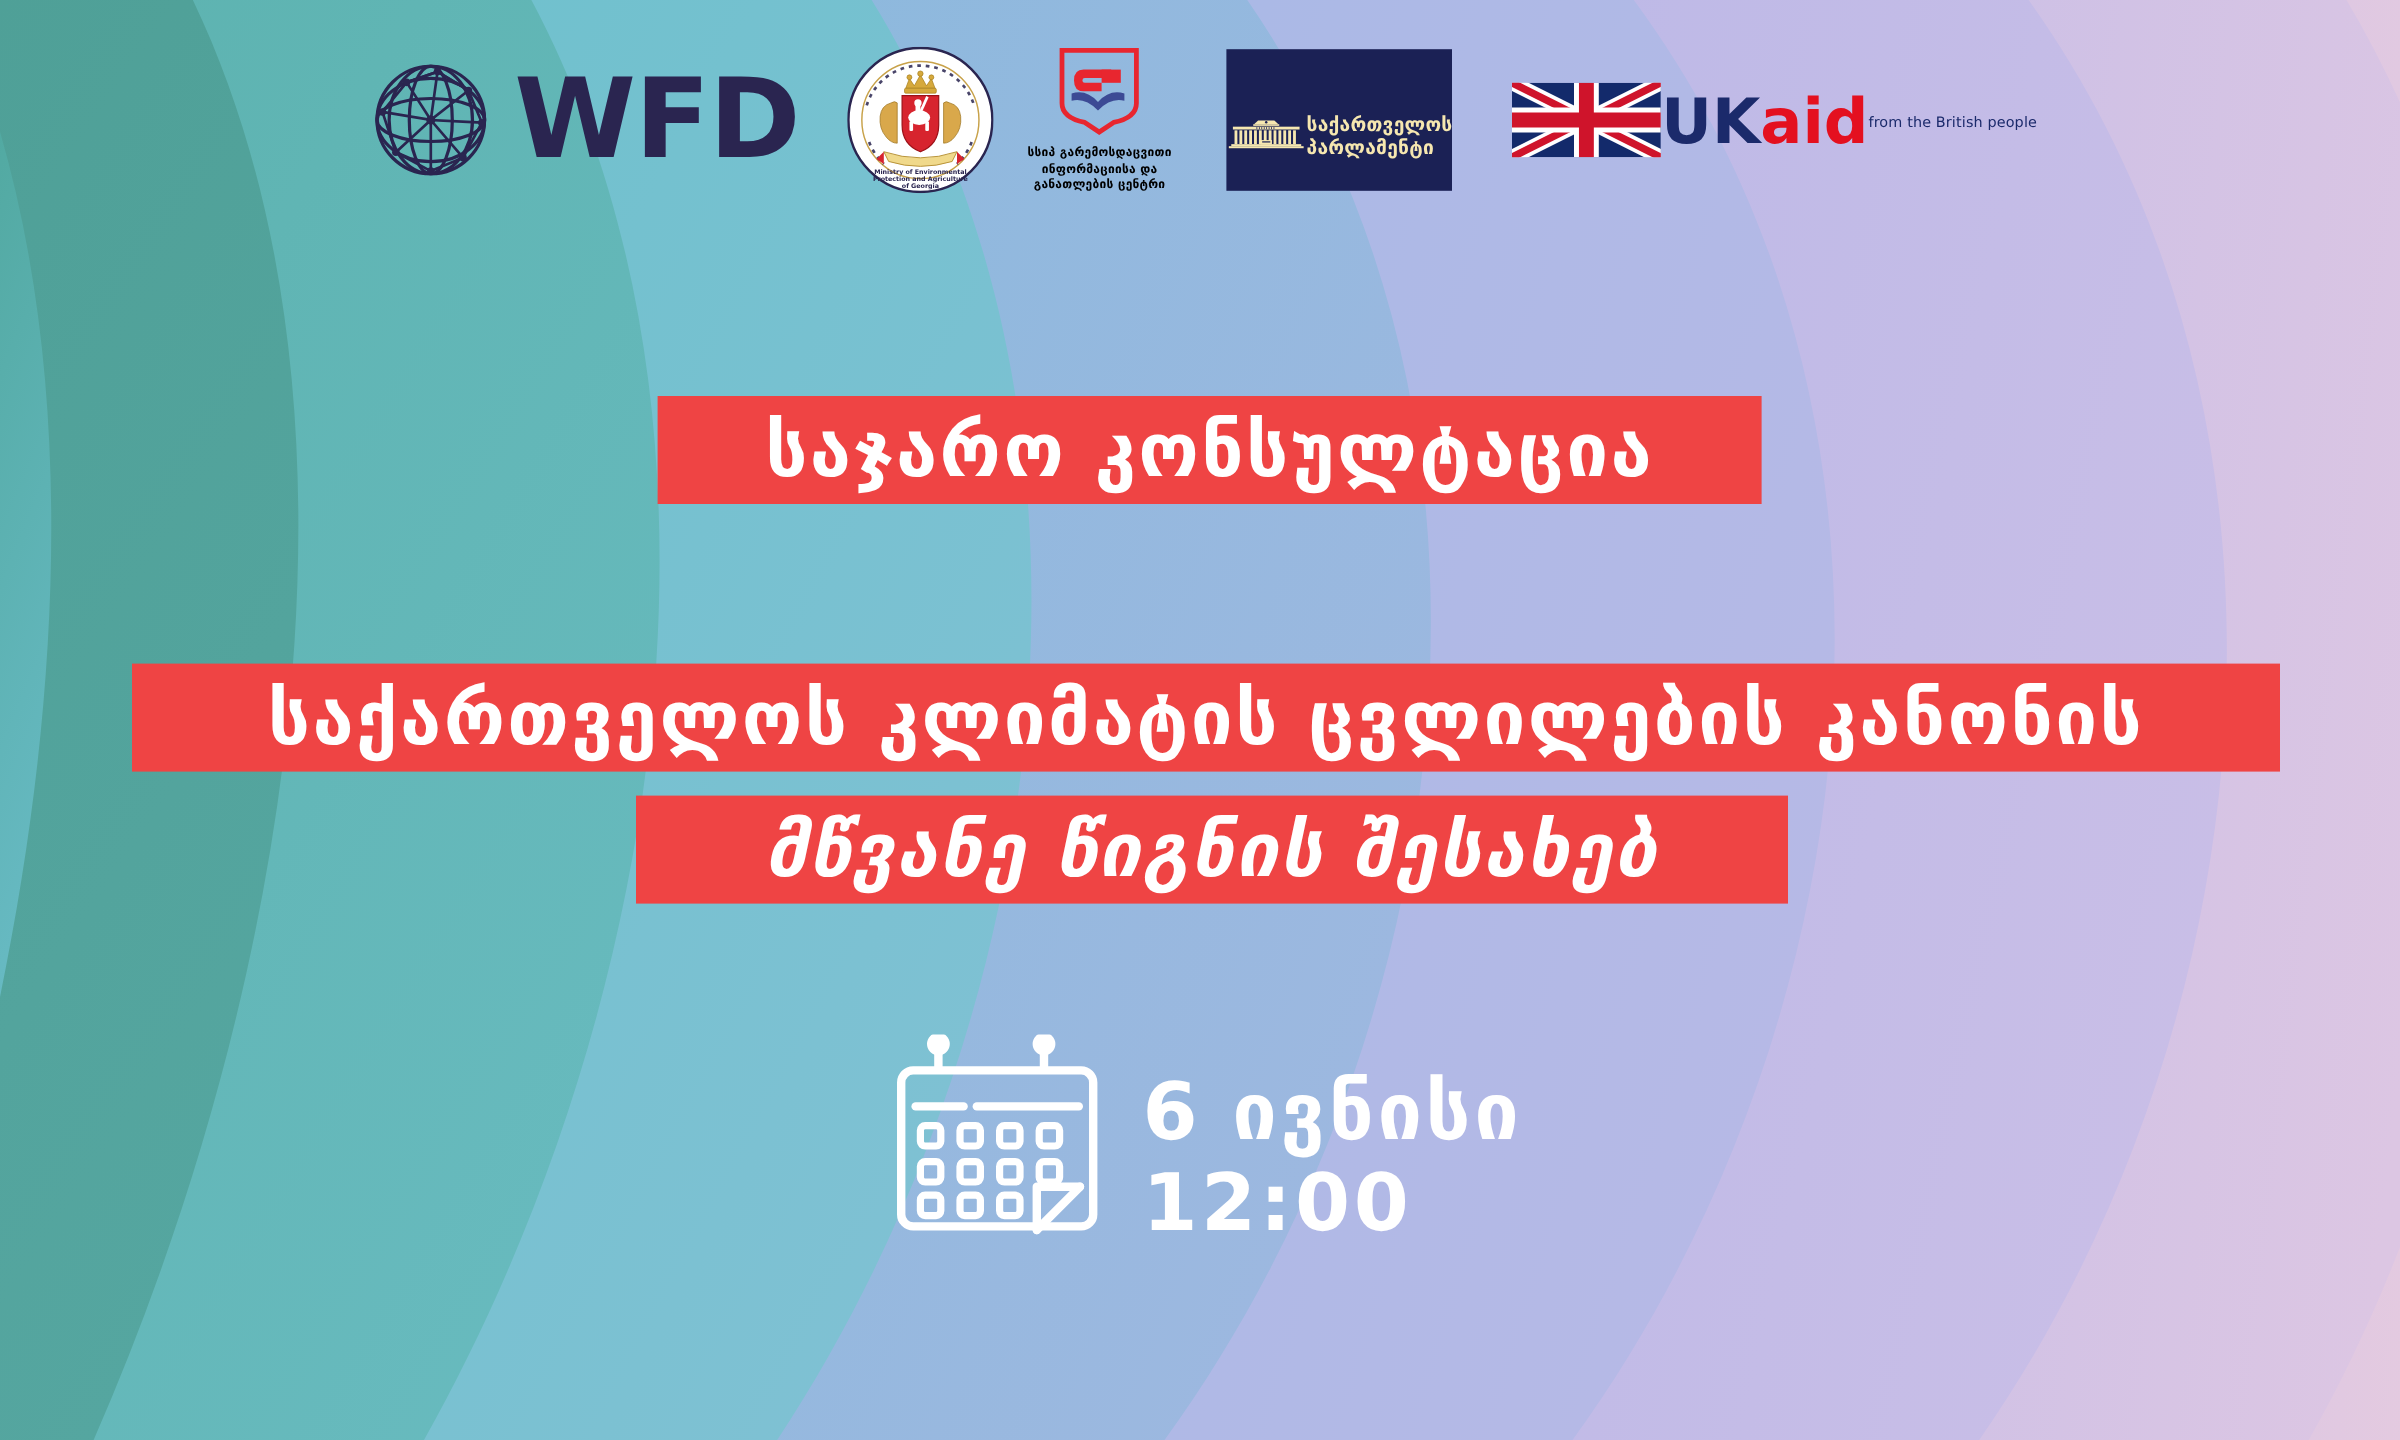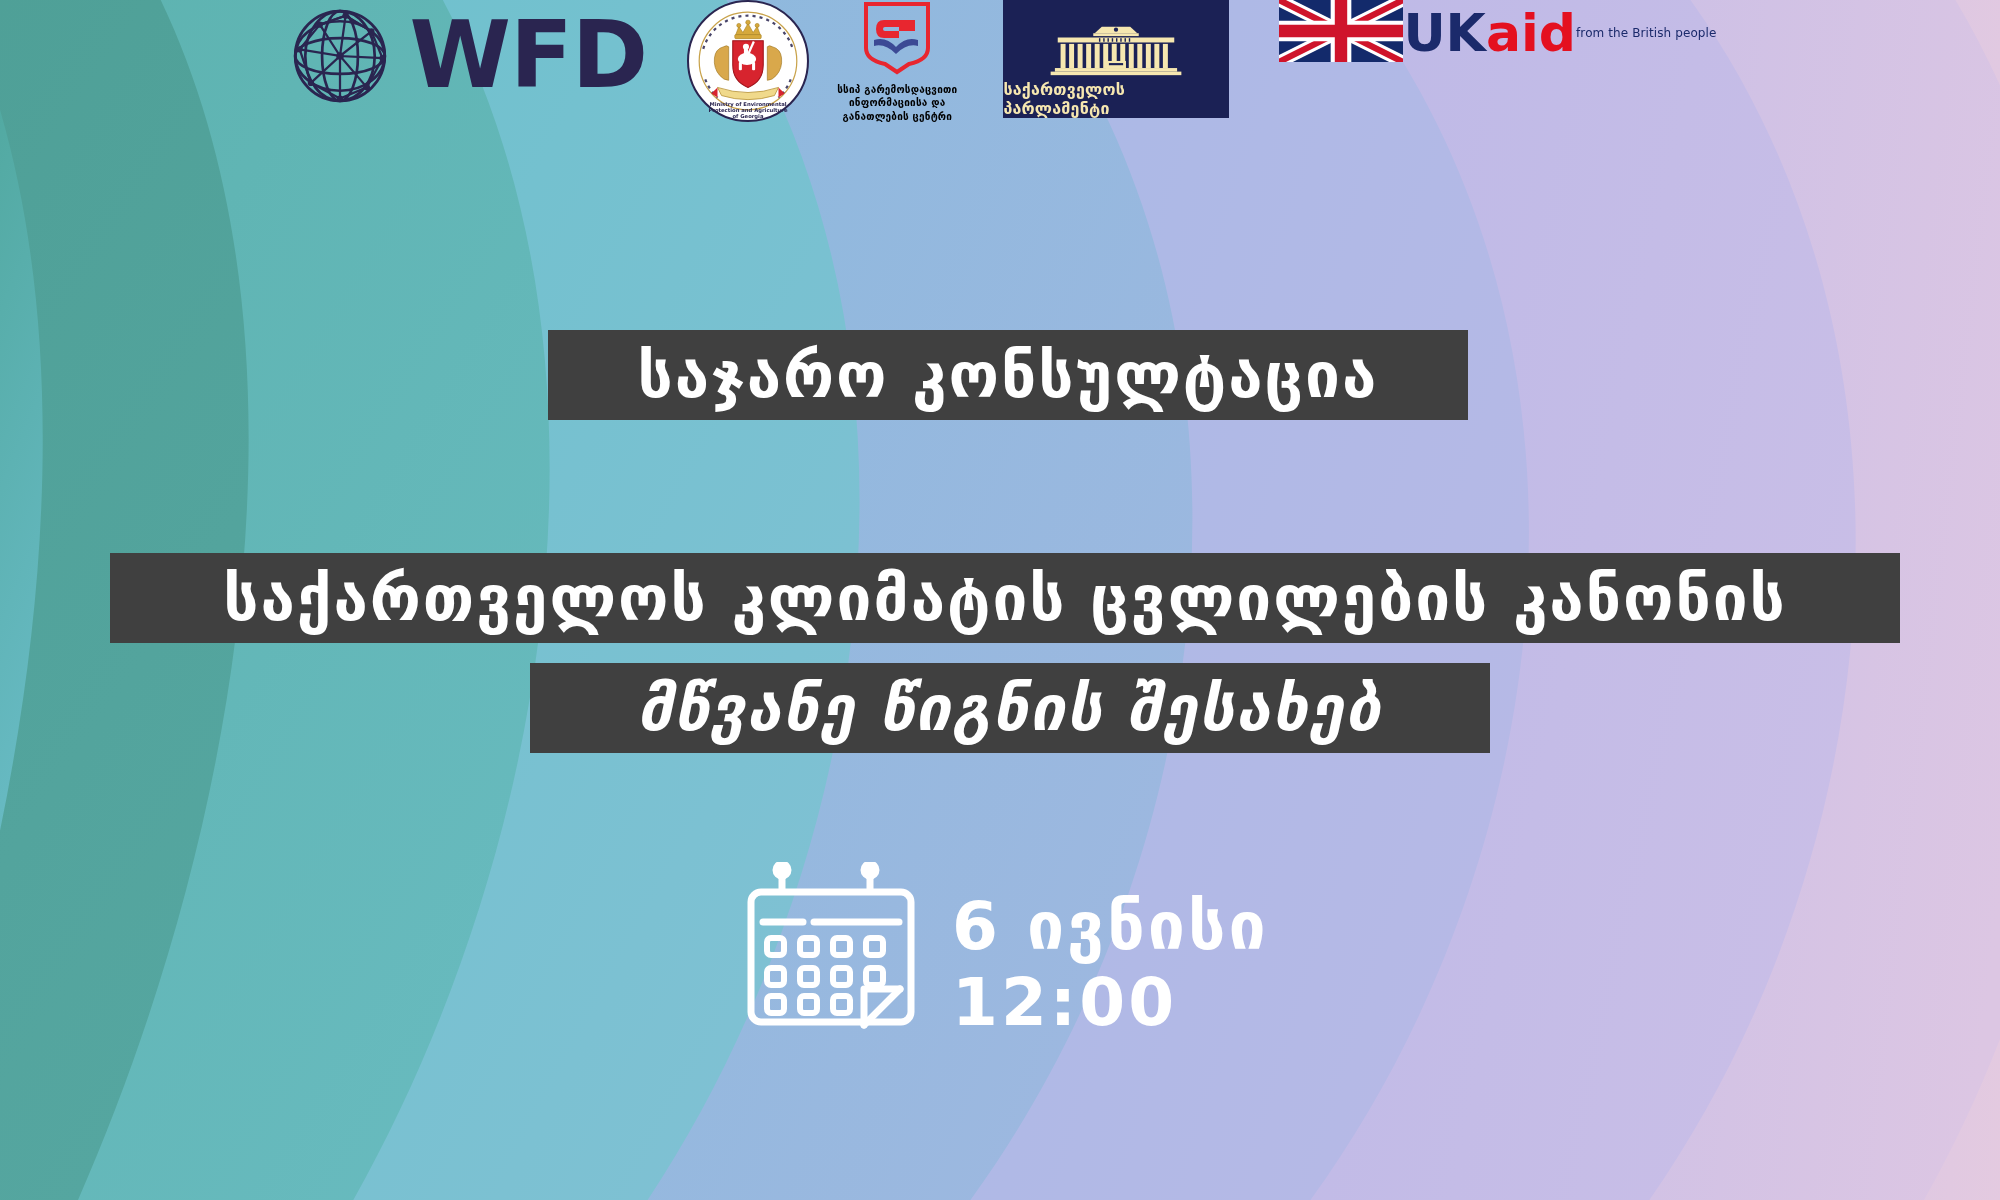--- a/index.html
+++ b/index.html
@@ -9,21 +9,21 @@
     position:relative;
     background:#9fb8e0;
   }
 
   
   #bg { position:absolute; inset:0; width:2000px; height:1200px; }
 
   
   .logo-bar{
     position:absolute; top:0; left:0; width:2000px; height:200px;
-    display:flex; align-items:flex-start; justify-content:center; gap:0;
+    display:flex; align-items:center; justify-content:center; gap:0;
   }
 
   .logo{ display:flex; align-items:center; justify-content:center; }
 
   
   .wfd{ margin-right:40px; display:flex; align-items:center; gap:14px; }
   .wfd-word{
     font-family:"DejaVu Sans", sans-serif;
     font-weight:bold; font-size:92px; letter-spacing:-1px;
     color:#2a2550; line-height:1;
@@ -37,22 +37,22 @@
   .eic-text{
     margin-top:5px; text-align:center;
     font-family:"DejaVu Sans", sans-serif;
     font-size:10px; font-weight:bold; color:#000000; line-height:1.34;
     letter-spacing:.2px;
   }
 
   
   .parl{ margin-right:50px; }
   .parl-box{
-    background:#1b2155; width:226px; height:118px;
-    display:flex; flex-direction:column; align-items:center; justify-content:flex-start;
+    background:#1b2155; width:188px; height:118px;
+    display:flex; align-items:center; justify-content:flex-start;
     padding-top:24px;
   }
   .parl-text{
     color:#f6e7b0; font-size:16px; font-weight:bold;
     font-family:"DejaVu Sans", sans-serif; letter-spacing:.2px; margin-top:2px;
   }
 
   
   .ukaid{ display:flex; flex-direction:row; align-items:center; }
   .ukaid-word{
@@ -62,21 +62,21 @@
   .uk-uk{ color:#1b2a6b; }
   .uk-aid{ color:#e4101f; }
   .ukaid-sub{
     font-family:"DejaVu Sans", sans-serif;
     font-size:12px; color:#1b2a6b; margin-top:3px; letter-spacing:.1px;
   }
 
   
   .banner{
     position:absolute;
-    background:#404040;
+    background:#ef4444;
     color:#ffffff;
     font-family:"DejaVu Sans", sans-serif;
     font-weight:bold;
     display:flex; align-items:center; justify-content:center;
     white-space:nowrap;
     letter-spacing:2px;
   }
   #banner-title{
     left:548px; top:330px; width:920px; height:90px;
     font-size:62px;

